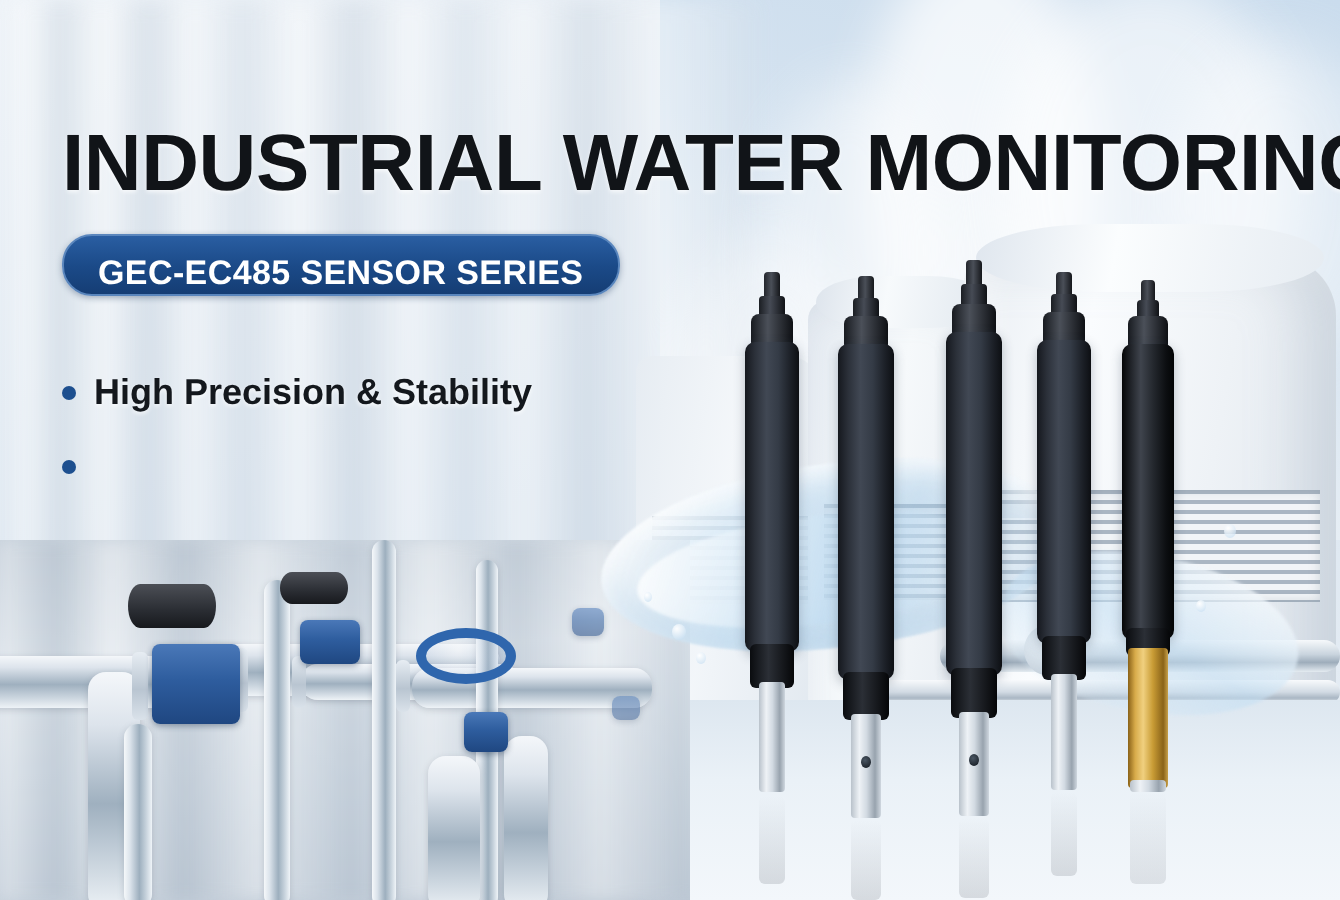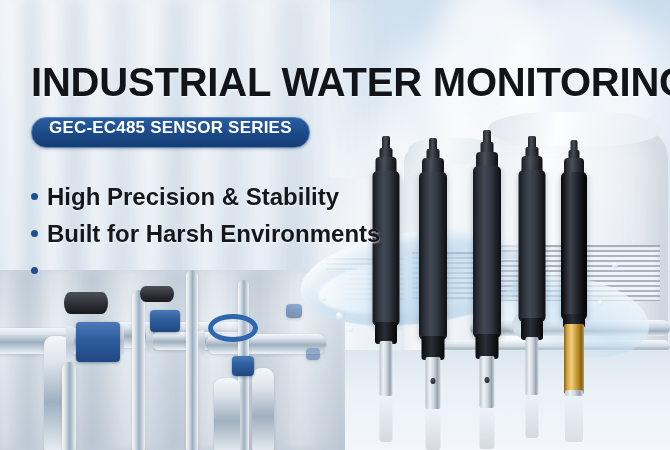--- a/index.html
+++ b/index.html
@@ -225,39 +225,39 @@
 
   
   .headline{
     position:absolute;left:31px;top:62px;
     font-size:40px;font-weight:bold;letter-spacing:-.2px;
     color:#111418;line-height:1;white-space:nowrap;
     text-shadow:0 1px 2px rgba(255,255,255,.75);
   }
   .badge{
     position:absolute;left:31px;top:117px;height:29px;
-    display:flex;align-items:flex-start;padding:0 17px;
+    display:flex;align-items:flex-end;padding:0 17px;
     border-radius:15px;
     background:linear-gradient(180deg,#2a5ea2 0%,#1b4a88 52%,#153d74 100%);
     border:1px solid #5a86bd;
     box-shadow:0 1px 3px rgba(20,45,85,.35);
   }
   .badge-text{
     color:#ffffff;font-size:17px;font-weight:bold;letter-spacing:.2px;white-space:nowrap;
   }
   .bullets{position:absolute;left:31px;top:178px;}
   .bullet-row{
     display:flex;align-items:center;height:37px;
   }
   .bullet-dot{
     width:7px;height:7px;border-radius:50%;background:#1d4f8f;
     margin-right:9px;flex:0 0 auto;
   }
   .bullet-text{
-    font-size:24px;font-weight:bold;color:#14181d;white-space:nowrap;
+    font-size:18px;font-weight:bold;color:#14181d;white-space:nowrap;
     text-shadow:0 1px 2px rgba(255,255,255,.8);
   }
 </style>
 </head>
 <body>
 
 <div class="banner">
 
   <div class="bg-sky"></div>
   <div class="bg-sky-right"></div>
@@ -384,20 +384,16 @@
     <span class="badge-text">GEC-EC485 SENSOR SERIES</span>
   </div>
 
   <div class="bullets">
     <div class="bullet-row">
       <span class="bullet-dot"></span>
       <span class="bullet-text">High Precision &amp; Stability</span>
     </div>
     <div class="bullet-row">
       <span class="bullet-dot"></span>
-      <span class="bullet-text">Built for Harsh Environments</span>
     </div>
-    <div class="bullet-row">
-      <span class="bullet-dot"></span>
-    </div>
   </div>
 
 </div>
 
 </body></html>

